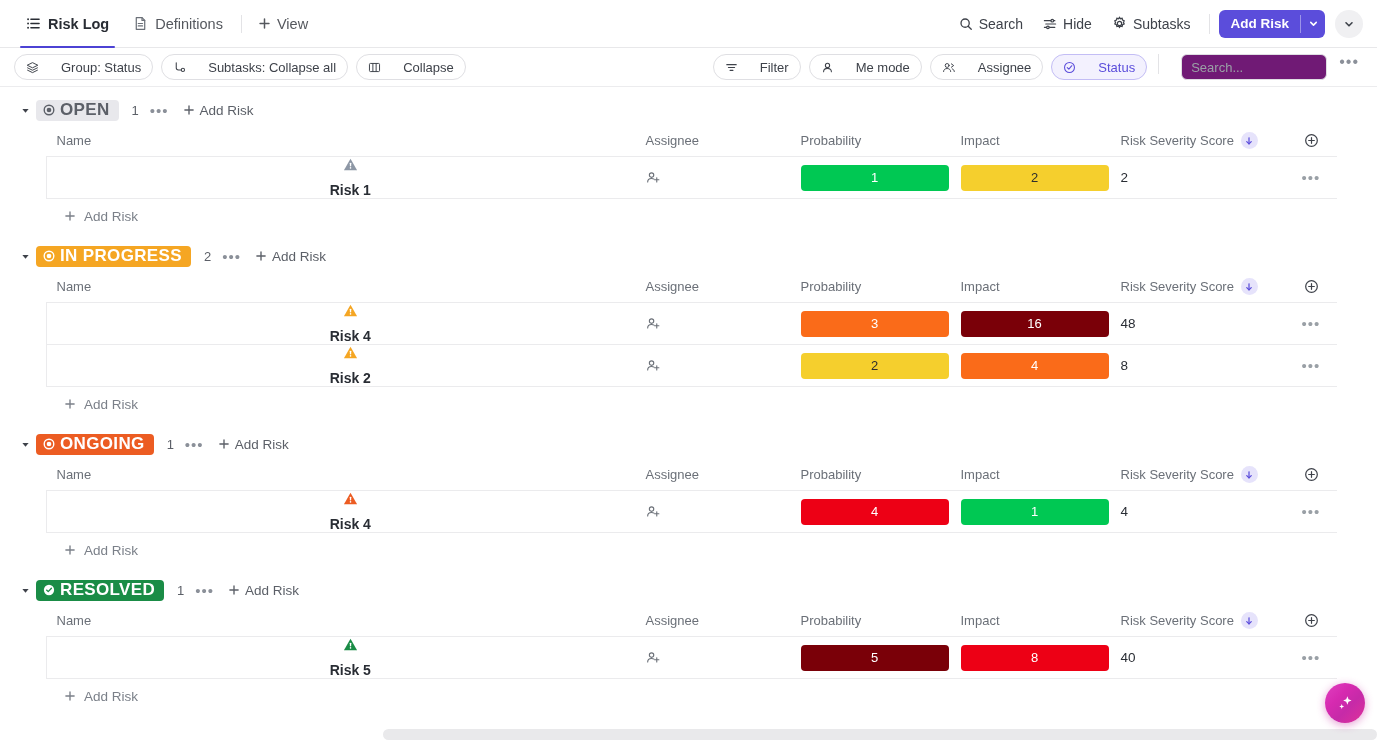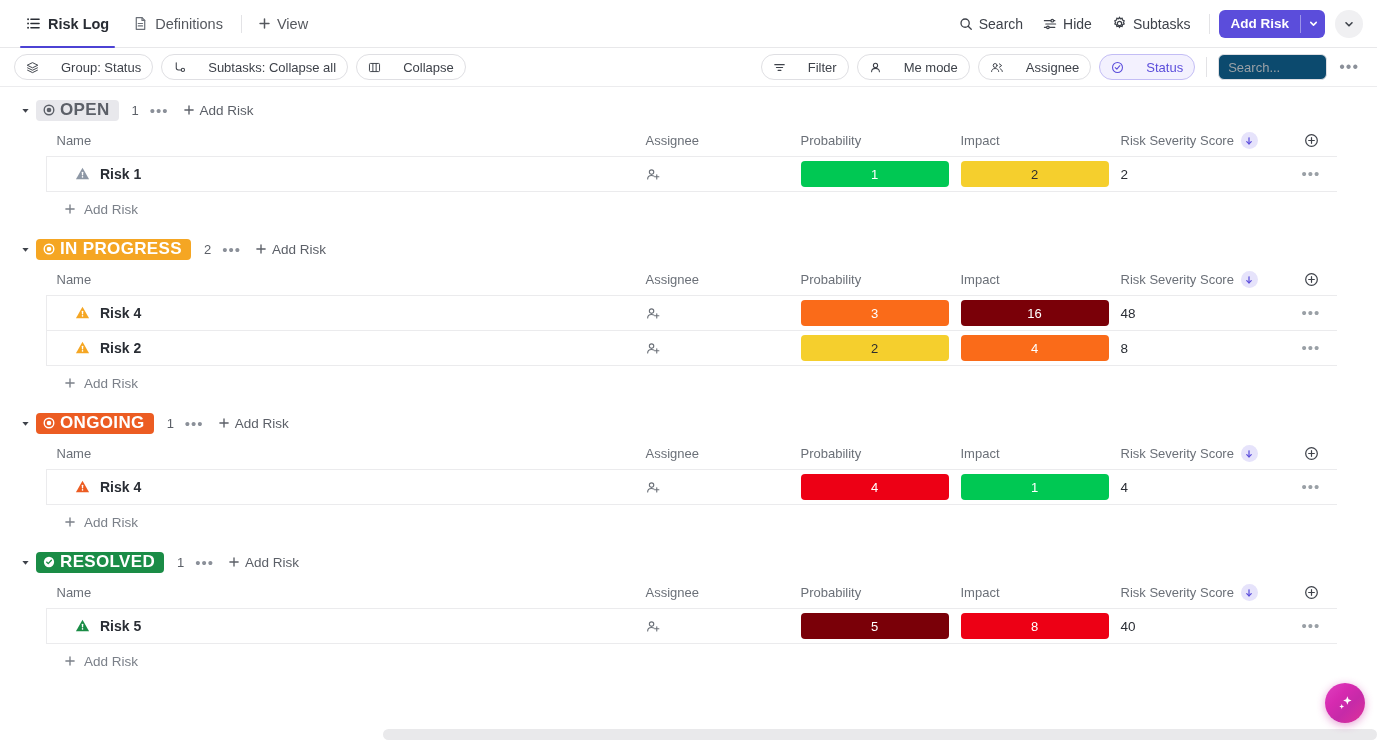--- a/index.html
+++ b/index.html
@@ -85,27 +85,27 @@
   .chip {
     display: flex; align-items: center; gap: 22px;
     height: 26px; padding: 0 11px;
     border: 1px solid #dfdfe3; border-radius: 13px;
     font-size: 13px; color: #3e424a; background: #fff;
     cursor: pointer; white-space: nowrap;
   }
   .chip.accent {
     border-color: #c3bdf5; background: #f3f1fe; color: #5b4ddb;
   }
-  .fb-right { margin-left: auto; display: flex; align-items: center; gap: 8px; }
+  .fb-right { margin-left: auto; display: flex; gap: 8px; }
   .fb-div { width: 1px; height: 20px; background: #e3e3e6; margin: 0 3px; }
   .searchbox {
     display: flex; align-items: center;
-    height: 26px; width: 109px;
+    height: 26px; width: 146px;
     border: 1px solid #dfdfe3; border-radius: 6px;
-    padding: 0 9px; font-size: 13px; color: #9aa0a6; background: #0c4a6e;
+    padding: 0 9px; font-size: 13px; color: #9aa0a6; background: #701a75; margin-left: 11px;
   }
   .dots-btn {
     font-size: 16px; color: #8b9099; cursor: pointer;
     padding: 0 4px; letter-spacing: 1px; line-height: 1;
   }
 
   
   .content {
     height: calc(741px - 48px - 39px);
     overflow: hidden;
@@ -157,21 +157,21 @@
   }
   .col-name   { width: 589px; }
   .col-assign { width: 155px; }
   .col-prob   { width: 160px; }
   .col-impact { width: 160px; }
   .col-score  { width: 175px; }
   .col-plus   { width: 51px; }
 
   td.cell-name { padding-left: 0; border-left: 1px solid #ebebed; }
   th.th-name { padding-left: 0; }
-  .name-inner { display: flex; gap: 10px; padding-left: 18px; }
+  .name-inner { display: flex; align-items: center; gap: 10px; padding-left: 18px; flex-direction: column; }
   .risk-label { font-size: 14px; font-weight: 600; color: #292d34; }
 
   .pill {
     display: flex; align-items: center; justify-content: center;
     height: 26px; border-radius: 4px;
     font-size: 13px; font-weight: 400; color: #ffffff;
     width: 148px;
   }
   td.cell-pill { padding: 0 6px; }
 

